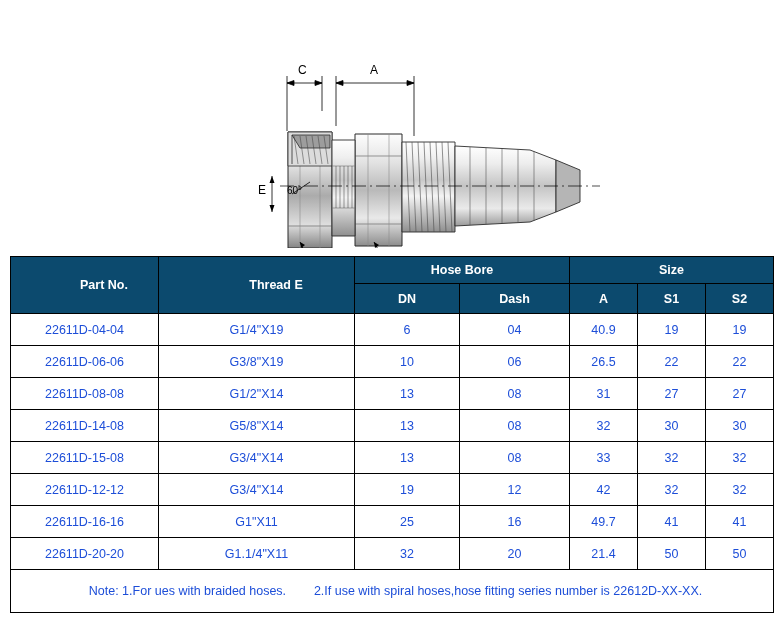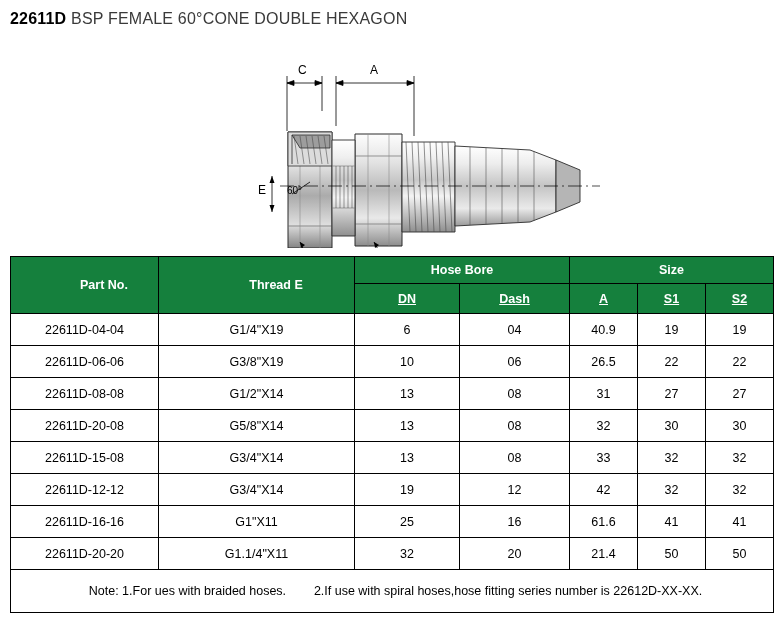--- a/index.html
+++ b/index.html
@@ -61,39 +61,38 @@
     width: 763px;
     table-layout: fixed;
   }
   table.spec th, table.spec td {
     border: 1px solid #000000;
     text-align: center;
     vertical-align: middle;
     font-size: 12.5px;
   }
   thead th {
-    background: #15803d;
+    background: #0c4a6e;
     color: #ffffff;
     font-weight: bold;
     border: 1px solid #000000;
   }
   thead th.tall {
     height: 51px;
     padding-left: 40px;
   }
   thead th.grp {
     height: 24px;
   }
   thead th.sub {
     height: 27px;
-    text-decoration: underline;
   }
   tbody td {
     height: 29px;
-    color: #000000;
+    color: #1d4ed8;
   }
   .note-row td {
     border: 1px solid #000000;
     text-align: left;
     padding-left: 8px;
     height: 40px;
     font-size: 12.5px;
   }
   .note-inner {
     display: block;
@@ -107,23 +106,20 @@
   col.c-dash   { width: 110px; }
   col.c-a      { width: 68px; }
   col.c-s1     { width: 68px; }
   col.c-s2     { width: 68px; }
 </style>
 </head>
 <body>
 
 <div class="page">
 
-  <div class="title-bar">
-    <span class="title-code">22611D</span><span>&nbsp;</span><span class="title-text">BSP FEMALE 60°CONE DOUBLE HEXAGON</span>
-  </div>
 
   <div class="drawing">
     <svg width="783" height="212" viewBox="0 0 783 212" xmlns="http://www.w3.org/2000/svg">
       <defs>
         <linearGradient id="gradBody" x1="0" y1="0" x2="0" y2="1">
           <stop offset="0%" stop-color="#ffffff"></stop>
           <stop offset="18%" stop-color="#efefef"></stop>
           <stop offset="42%" stop-color="#c8c8c8"></stop>
           <stop offset="60%" stop-color="#f4f4f4"></stop>
           <stop offset="82%" stop-color="#bdbdbd"></stop>
@@ -294,21 +290,21 @@
         <tr>
           <td>22611D-08-08</td>
           <td>G1/2"X14</td>
           <td>13</td>
           <td>08</td>
           <td>31</td>
           <td>27</td>
           <td>27</td>
         </tr>
         <tr>
-          <td>22611D-20-08</td>
+          <td>22611D-14-08</td>
           <td>G5/8"X14</td>
           <td>13</td>
           <td>08</td>
           <td>32</td>
           <td>30</td>
           <td>30</td>
         </tr>
         <tr>
           <td>22611D-15-08</td>
           <td>G3/4"X14</td>
@@ -325,21 +321,21 @@
           <td>12</td>
           <td>42</td>
           <td>32</td>
           <td>32</td>
         </tr>
         <tr>
           <td>22611D-16-16</td>
           <td>G1"X11</td>
           <td>25</td>
           <td>16</td>
-          <td>61.6</td>
+          <td>49.7</td>
           <td>41</td>
           <td>41</td>
         </tr>
         <tr>
           <td>22611D-20-20</td>
           <td>G1.1/4"X11</td>
           <td>32</td>
           <td>20</td>
           <td>21.4</td>
           <td>50</td>

